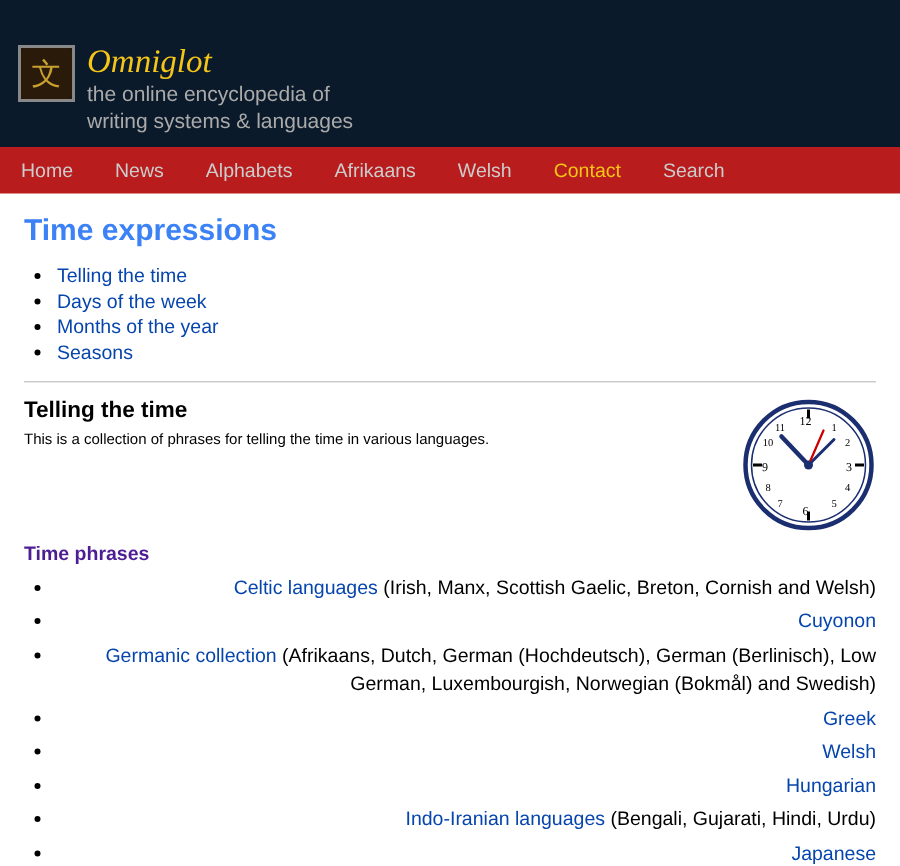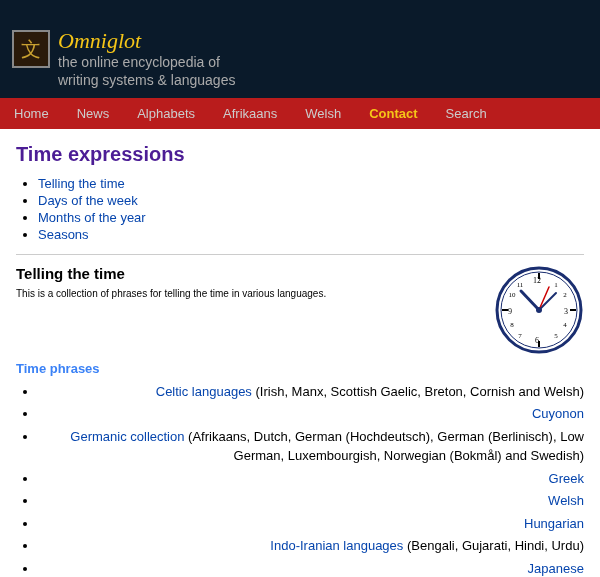--- a/index.html
+++ b/index.html
@@ -54,31 +54,31 @@
       padding: 0;
     }
     .nav-item {
       color: #ccc;
       padding: 8px 14px;
       font-size: 13px;
       cursor: pointer;
       text-decoration: none;
       display: block;
     }
-    .nav-item.active { color: #f5c518; font-weight: bold; }
+    .nav-item.active { color: #f5c518; font-weight: normal; }
 
     
     #content {
       padding: 14px 16px;
       max-width: 600px;
     }
     #page-title {
       font-size: 20px;
       font-weight: bold;
-      color: #4c1d95;
+      color: #3b82f6;
       margin-bottom: 10px;
     }
     #toc-list {
       list-style: disc;
       margin-left: 22px;
       margin-bottom: 12px;
     }
     #toc-list li {
       margin-bottom: 2px;
     }
@@ -113,21 +113,21 @@
       margin-left: 10px;
       flex-shrink: 0;
     }
 
     
     .clock-svg { width: 90px; height: 90px; }
 
     .phrases-title {
       font-size: 13px;
       font-weight: bold;
-      color: #3b82f6;
+      color: #4c1d95;
       margin-bottom: 6px;
     }
     .phrases-list {
       list-style: disc;
       margin-left: 22px;
     }
     .phrases-list li {
       margin-bottom: 3px;
       line-height: 1.5;
       text-align: right;

